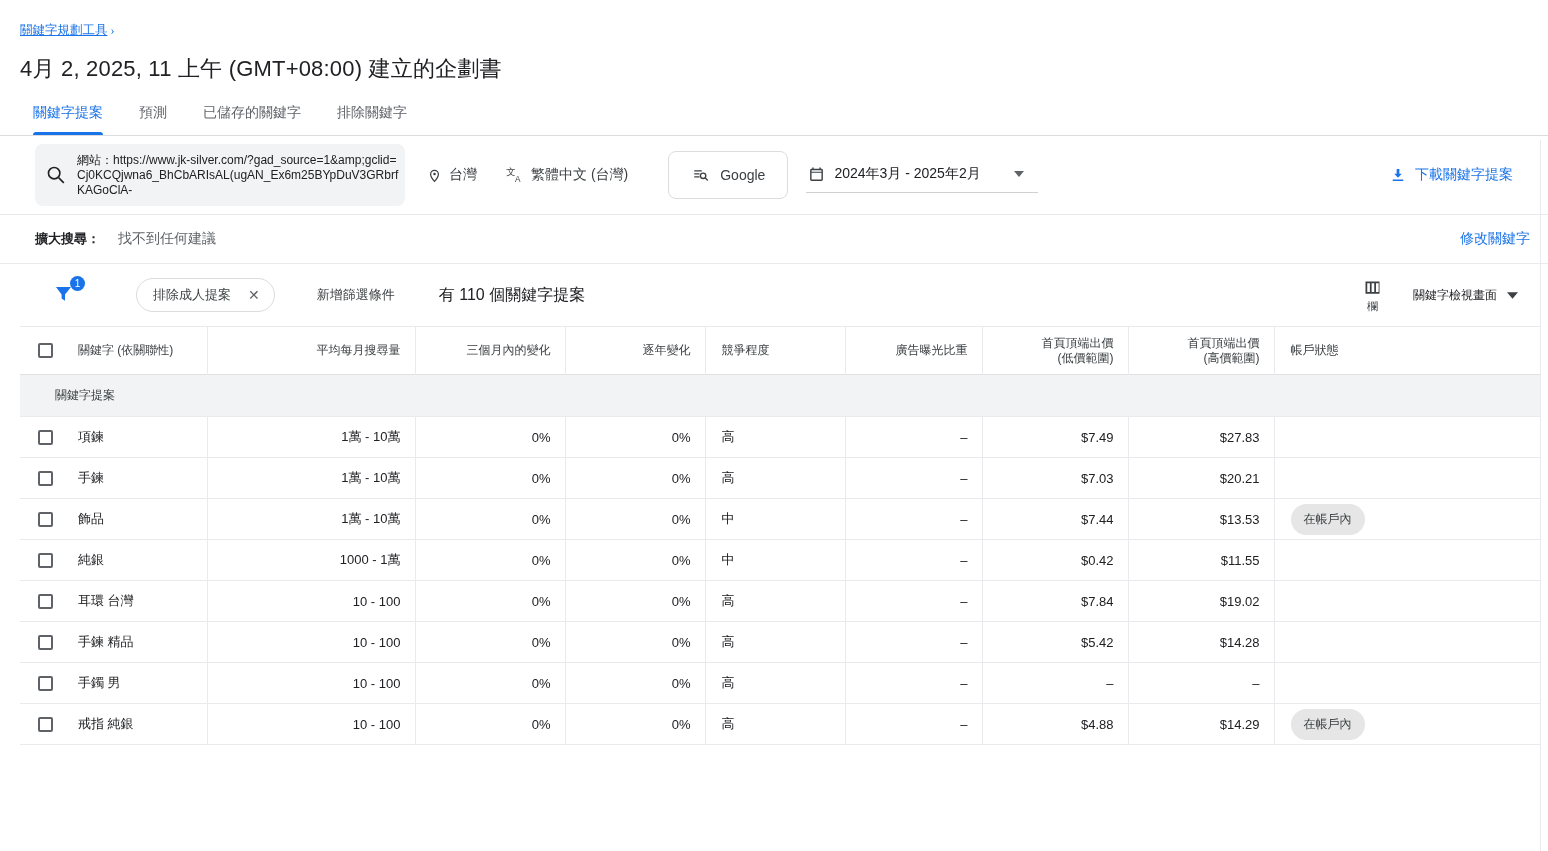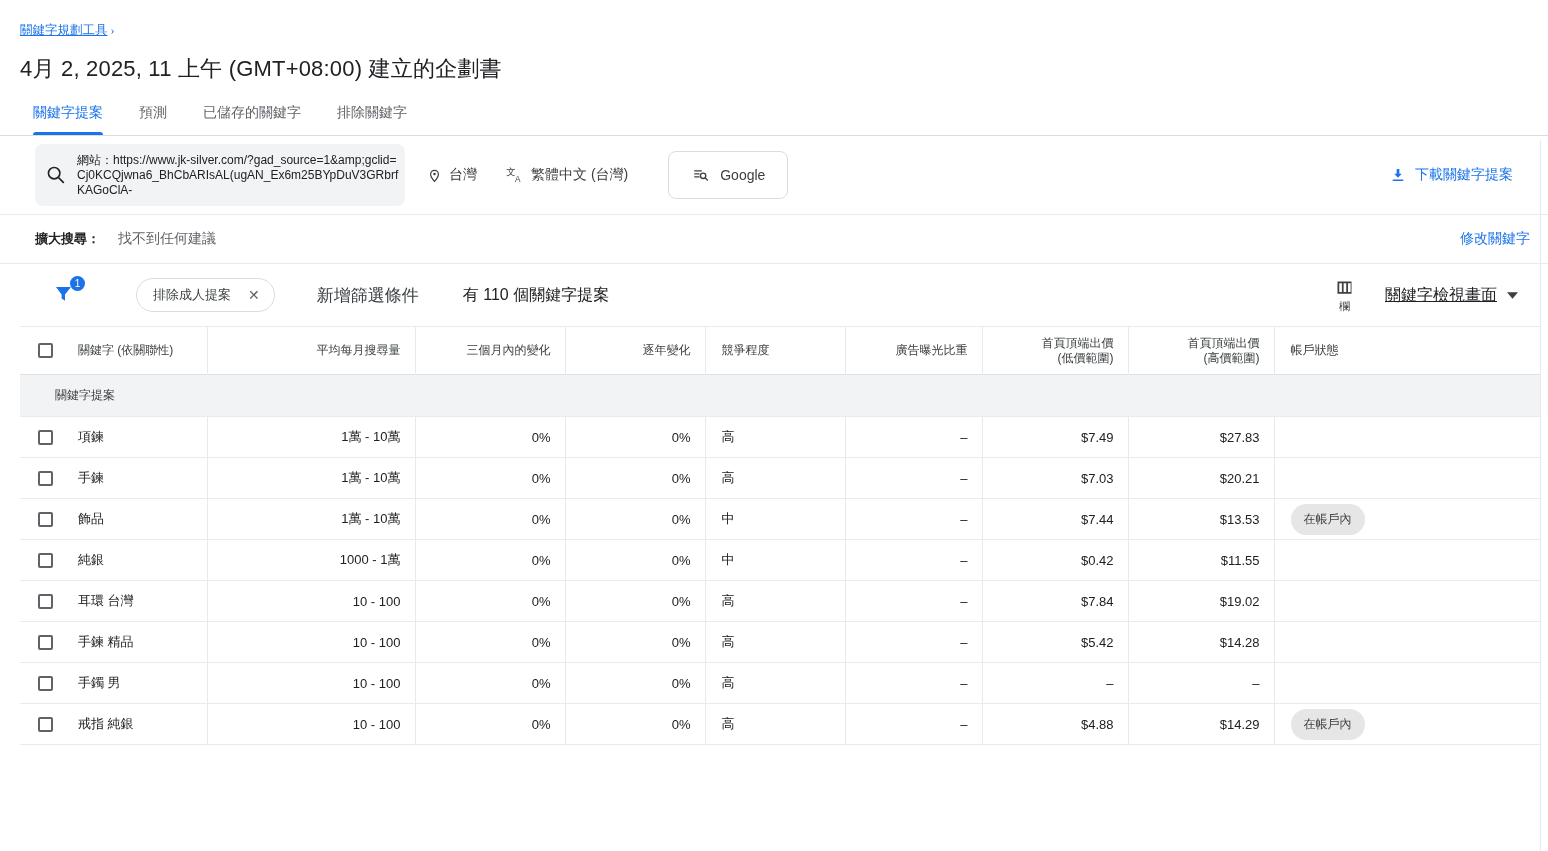--- a/index.html
+++ b/index.html
@@ -44,25 +44,25 @@
   .edit-keywords { margin-left: auto; color: #1a73e8; font-size: 14px; cursor: pointer; }
 
   
   .filter-row { display: flex; align-items: center; padding: 12px 30px 12px 52px; height: 62px; }
   .funnel-wrap { position: relative; width: 26px; height: 26px; cursor: pointer; }
   .funnel-badge { position: absolute; top: -6px; right: -7px; width: 15px; height: 15px; border-radius: 50%;
     background: #1a73e8; color: #fff; font-size: 10px; display: flex; align-items: center; justify-content: center; }
   .chip { margin-left: 58px; display: flex; align-items: center; gap: 17px; border: 1px solid #dadce0;
     border-radius: 17px; padding: 7px 14px 7px 16px; font-size: 13px; color: #3c4043; cursor: pointer; }
   .chip .close-x { font-size: 14px; color: #5f6368; cursor: pointer; line-height: 1; }
-  .add-filter { margin-left: 42px; font-size: 17px; color: #3c4043; cursor: pointer; }
+  .add-filter { margin-left: 42px; font-size: 13px; color: #3c4043; cursor: pointer; }
   .count-text { margin-left: 44px; font-size: 16px; color: #202124; }
   .columns-ctl { margin-left: auto; display: flex; flex-direction: column; align-items: center; cursor: pointer; }
   .columns-ctl .col-label { font-size: 11px; color: #3c4043; margin-top: 1px; }
-  .view-select { margin-left: 30px; display: flex; align-items: center; gap: 10px; font-size: 16px; color: #202124; cursor: pointer; text-decoration: underline; }
+  .view-select { margin-left: 30px; display: flex; align-items: center; gap: 10px; font-size: 12px; color: #202124; cursor: pointer; }
 
   
   table.kw-table { margin-left: 20px; width: 1520px; border-collapse: collapse; table-layout: fixed; }
   table.kw-table thead tr { border-top: 1px solid #e8eaed; border-bottom: 1px solid #e0e0e0; }
   th { height: 48px; font-size: 12px; font-weight: 500; color: #3c4043; vertical-align: middle; }
   td { height: 41px; font-size: 13px; color: #202124; vertical-align: middle; }
   .vb { border-right: 1px solid #e8eaed; }
   .num { text-align: right; padding-right: 14px; }
   .left { text-align: left; padding-left: 16px; }
   .col-check { width: 50px; text-align: center; }
@@ -126,20 +126,33 @@
   </div>
   <div class="network-btn">
     <span class="icon">
       <svg width="20" height="18" viewBox="0 0 24 24">
           <path stroke="#3c4043" stroke-width="1.8" d="M3 6.5h10M3 10.5h7M3 14.5h7"></path>
           <circle cx="14.8" cy="13" r="3.6" fill="none" stroke="#3c4043" stroke-width="1.8"></circle>
           <path d="M17.5 15.7L21 19.2" stroke="#3c4043" stroke-width="1.8"></path>
         </svg>
     </span>
     <span>Google</span>
+  </div>
+  <div class="daterange">
+    <span class="icon">
+      <svg width="17" height="17" viewBox="0 0 24 24">
+          <path fill="#3c4043" d="M19 4h-1V2h-2v2H8V2H6v2H5c-1.1 0-2 .9-2 2v13c0 1.1.9 2 2 2h14c1.1 0 2-.9 2-2V6c0-1.1-.9-2-2-2zm0 15H5V9.5h14V19zM19 8H5V6h14v2z"></path>
+        </svg>
+    </span>
+    <span>2024年3月 - 2025年2月</span>
+    <span class="icon caret">
+      <svg width="10" height="6" viewBox="0 0 10 6">
+          <path d="M0 0l5 6 5-6z" fill="#5f6368"></path>
+        </svg>
+    </span>
   </div>
   <div class="download-link">
     <span class="icon">
       <svg width="18" height="18" viewBox="0 0 24 24">
           <path fill="#1a73e8" d="M12 15.5l-5-5.2h3.2V4h3.6v6.3H17L12 15.5zM5 18h14v2H5v-2z"></path>
         </svg>
     </span>
     <span>下載關鍵字提案</span>
   </div>
 </div>

